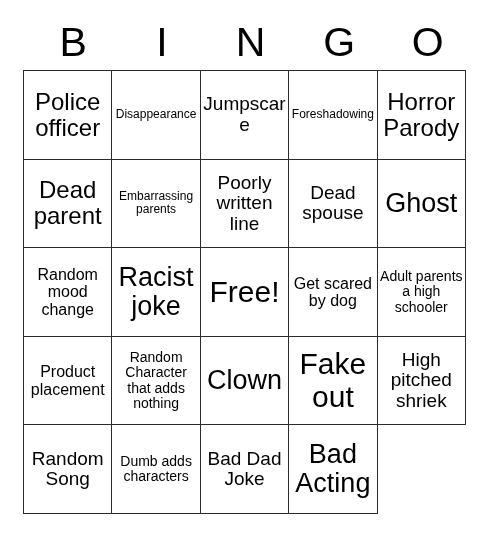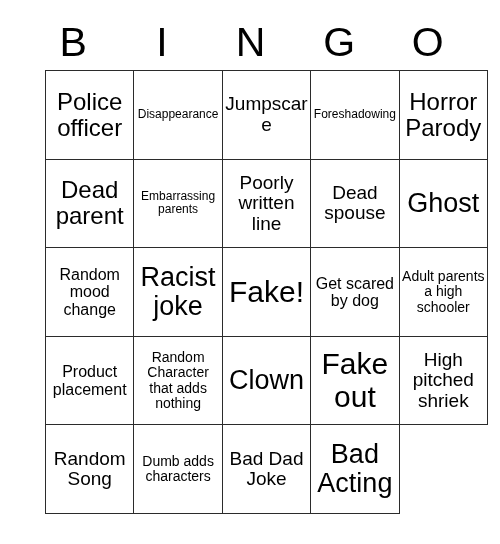--- a/index.html
+++ b/index.html
@@ -42,21 +42,21 @@
     line-height: 1;
     font-weight: 400;
     letter-spacing: 0;
     color: #000000;
     user-select: none;
   }
 
   
   #grid {
     position: absolute;
-    left: 45px;
+    left: 23px;
     top: 70px;
     width: 443px;
     height: 444px;
     display: grid;
     grid-template-columns: repeat(5, 1fr);
     grid-template-rows: repeat(5, 1fr);
     border-top: 1px solid #2b2b2b;
     border-left: 1px solid #2b2b2b;
     box-sizing: border-box;
     background: #ffffff;
@@ -138,21 +138,21 @@
         <span class="cell-text">Ghost</span>
       </div>
 
     <div class="cell fs-sm">
         <span class="cell-text">Random mood change</span>
       </div>
     <div class="cell fs-xl">
         <span class="cell-text">Racist joke</span>
       </div>
     <div class="cell fs-xxl">
-        <span class="cell-text">Fake!</span>
+        <span class="cell-text">Free!</span>
       </div>
     <div class="cell fs-sm">
         <span class="cell-text">Get scared by dog</span>
       </div>
 
     <div class="cell fs-xs">
         <span class="cell-text">Adult parents a high schooler</span>
       </div>
     <div class="cell fs-sm">
         <span class="cell-text">Product placement</span>

